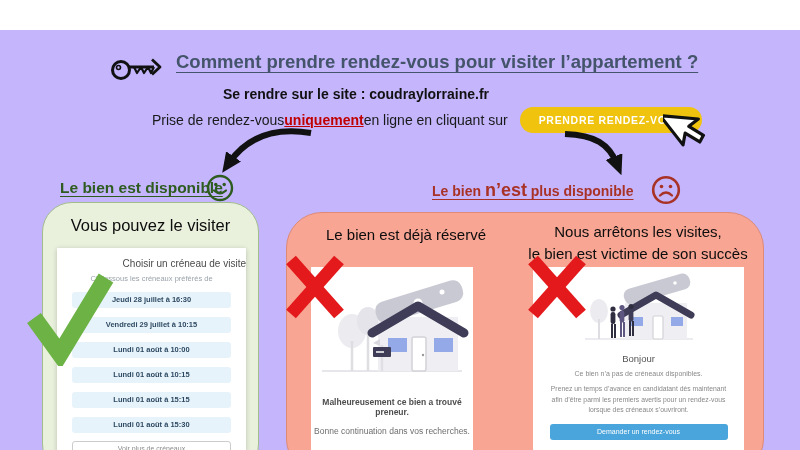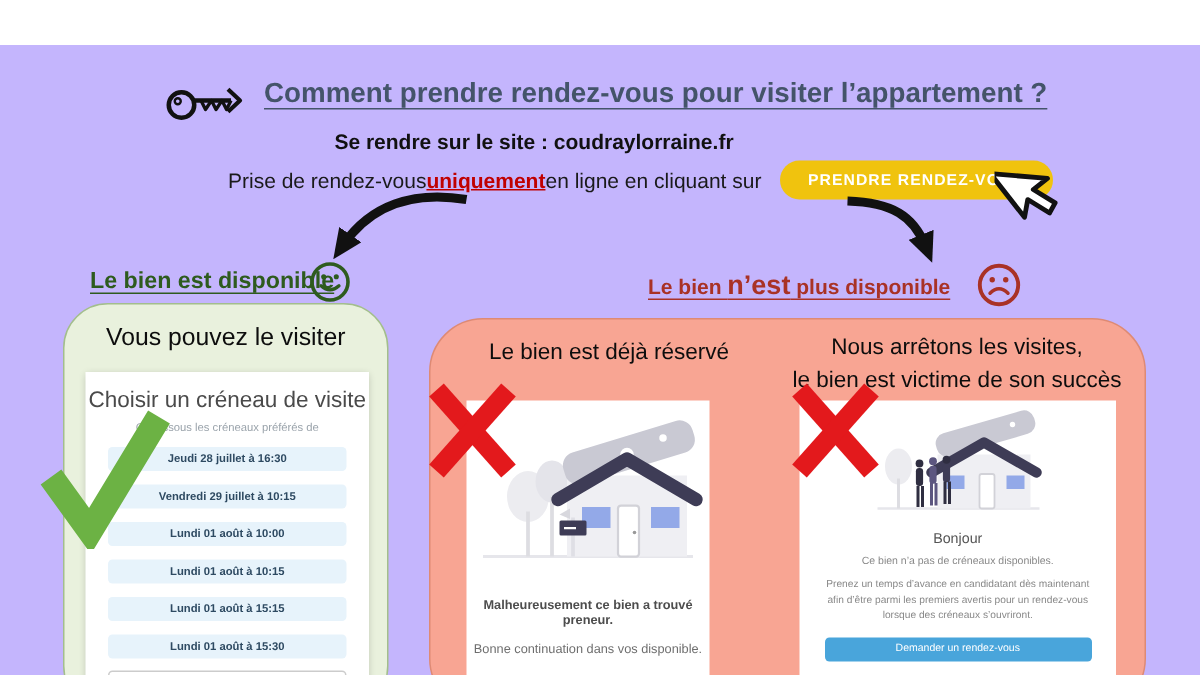--- a/index.html
+++ b/index.html
@@ -47,21 +47,21 @@
     background:#E9F1DD; border:1.5px solid #A3BE8C; border-radius:30px;
   }
   .green-panel-title {
     left:42px; top:186px; width:217px; text-align:center;
     font-size:16.5px; color:#0d0d0d;
   }
   .booking-card {
     left:57px; top:218px; width:189px; height:214px; background:#fff;
     box-shadow:0 1px 5px rgba(0,0,0,0.20); text-align:center;
   }
-  .widget-title { font-size:15px; color:#4a4a4a; margin-top:10px; }
+  .widget-title { font-size:10px; color:#4a4a4a; margin-top:10px;text-align:right; }
   .widget-subtitle { font-size:7.5px; color:#9aa3ab; margin-top:5px; }
   .slot-list { display:flex; flex-direction:column; gap:9px; margin:9px 15px 0; }
   .slot {
     height:16px; line-height:16px; background:#E7F3FB; border-radius:3px;
     font-size:7.5px; font-weight:bold; color:#2E4A62; cursor:pointer;
   }
   .more-button {
     margin:8px 15px 0; height:15px; line-height:13px; background:#fff;
     border:1px solid #ccc; border-radius:3px; font-size:7px; color:#8a8a8a; cursor:pointer;
   }
@@ -216,21 +216,21 @@
       <rect x="76" y="63" width="19" height="14" fill="#93A9E8"></rect>
       <rect x="122" y="63" width="19" height="14" fill="#93A9E8"></rect>
       <rect x="100" y="62" width="14" height="34" fill="#fff" stroke="#D2D2D8" stroke-width="1.5" rx="2"></rect>
       <circle cx="111" cy="80" r="1.2" fill="#999"></circle>
       <line x1="70" y1="70" x2="70" y2="96" stroke="#DFDFE5" stroke-width="2.5"></line>
       <rect x="61" y="72" width="18" height="10" rx="1" fill="#3E3C56"></rect>
       <line x1="64" y1="77" x2="72" y2="77" stroke="#fff" stroke-width="1.5"></line>
       <polygon points="61,68 68,64 68,71" fill="#D8D8DE"></polygon>
     </svg>
     <div class="msg-bold">Malheureusement ce bien a trouvé preneur.</div>
-    <div class="msg">Bonne continuation dans vos disponible.</div>
+    <div class="msg">Bonne continuation dans vos recherches.</div>
   </div>
 
   <div class="abs stopped-card">
     <svg width="124" height="72" viewBox="0 0 124 72" style="margin-top:6px;">
       <line x1="8" y1="66" x2="116" y2="66" stroke="#E6E6EB" stroke-width="1.6"></line>
       <ellipse cx="22" cy="38" rx="9" ry="12" fill="#ECECF0"></ellipse>
       <line x1="22" y1="46" x2="22" y2="66" stroke="#DDDDE2" stroke-width="2"></line>
       <rect x="48" y="30" width="62" height="36" fill="#EFEFF3"></rect>
       <g transform="rotate(-16 80 16)">
         <rect x="46" y="8" width="68" height="16" rx="7" fill="#C9C9D3"></rect>

